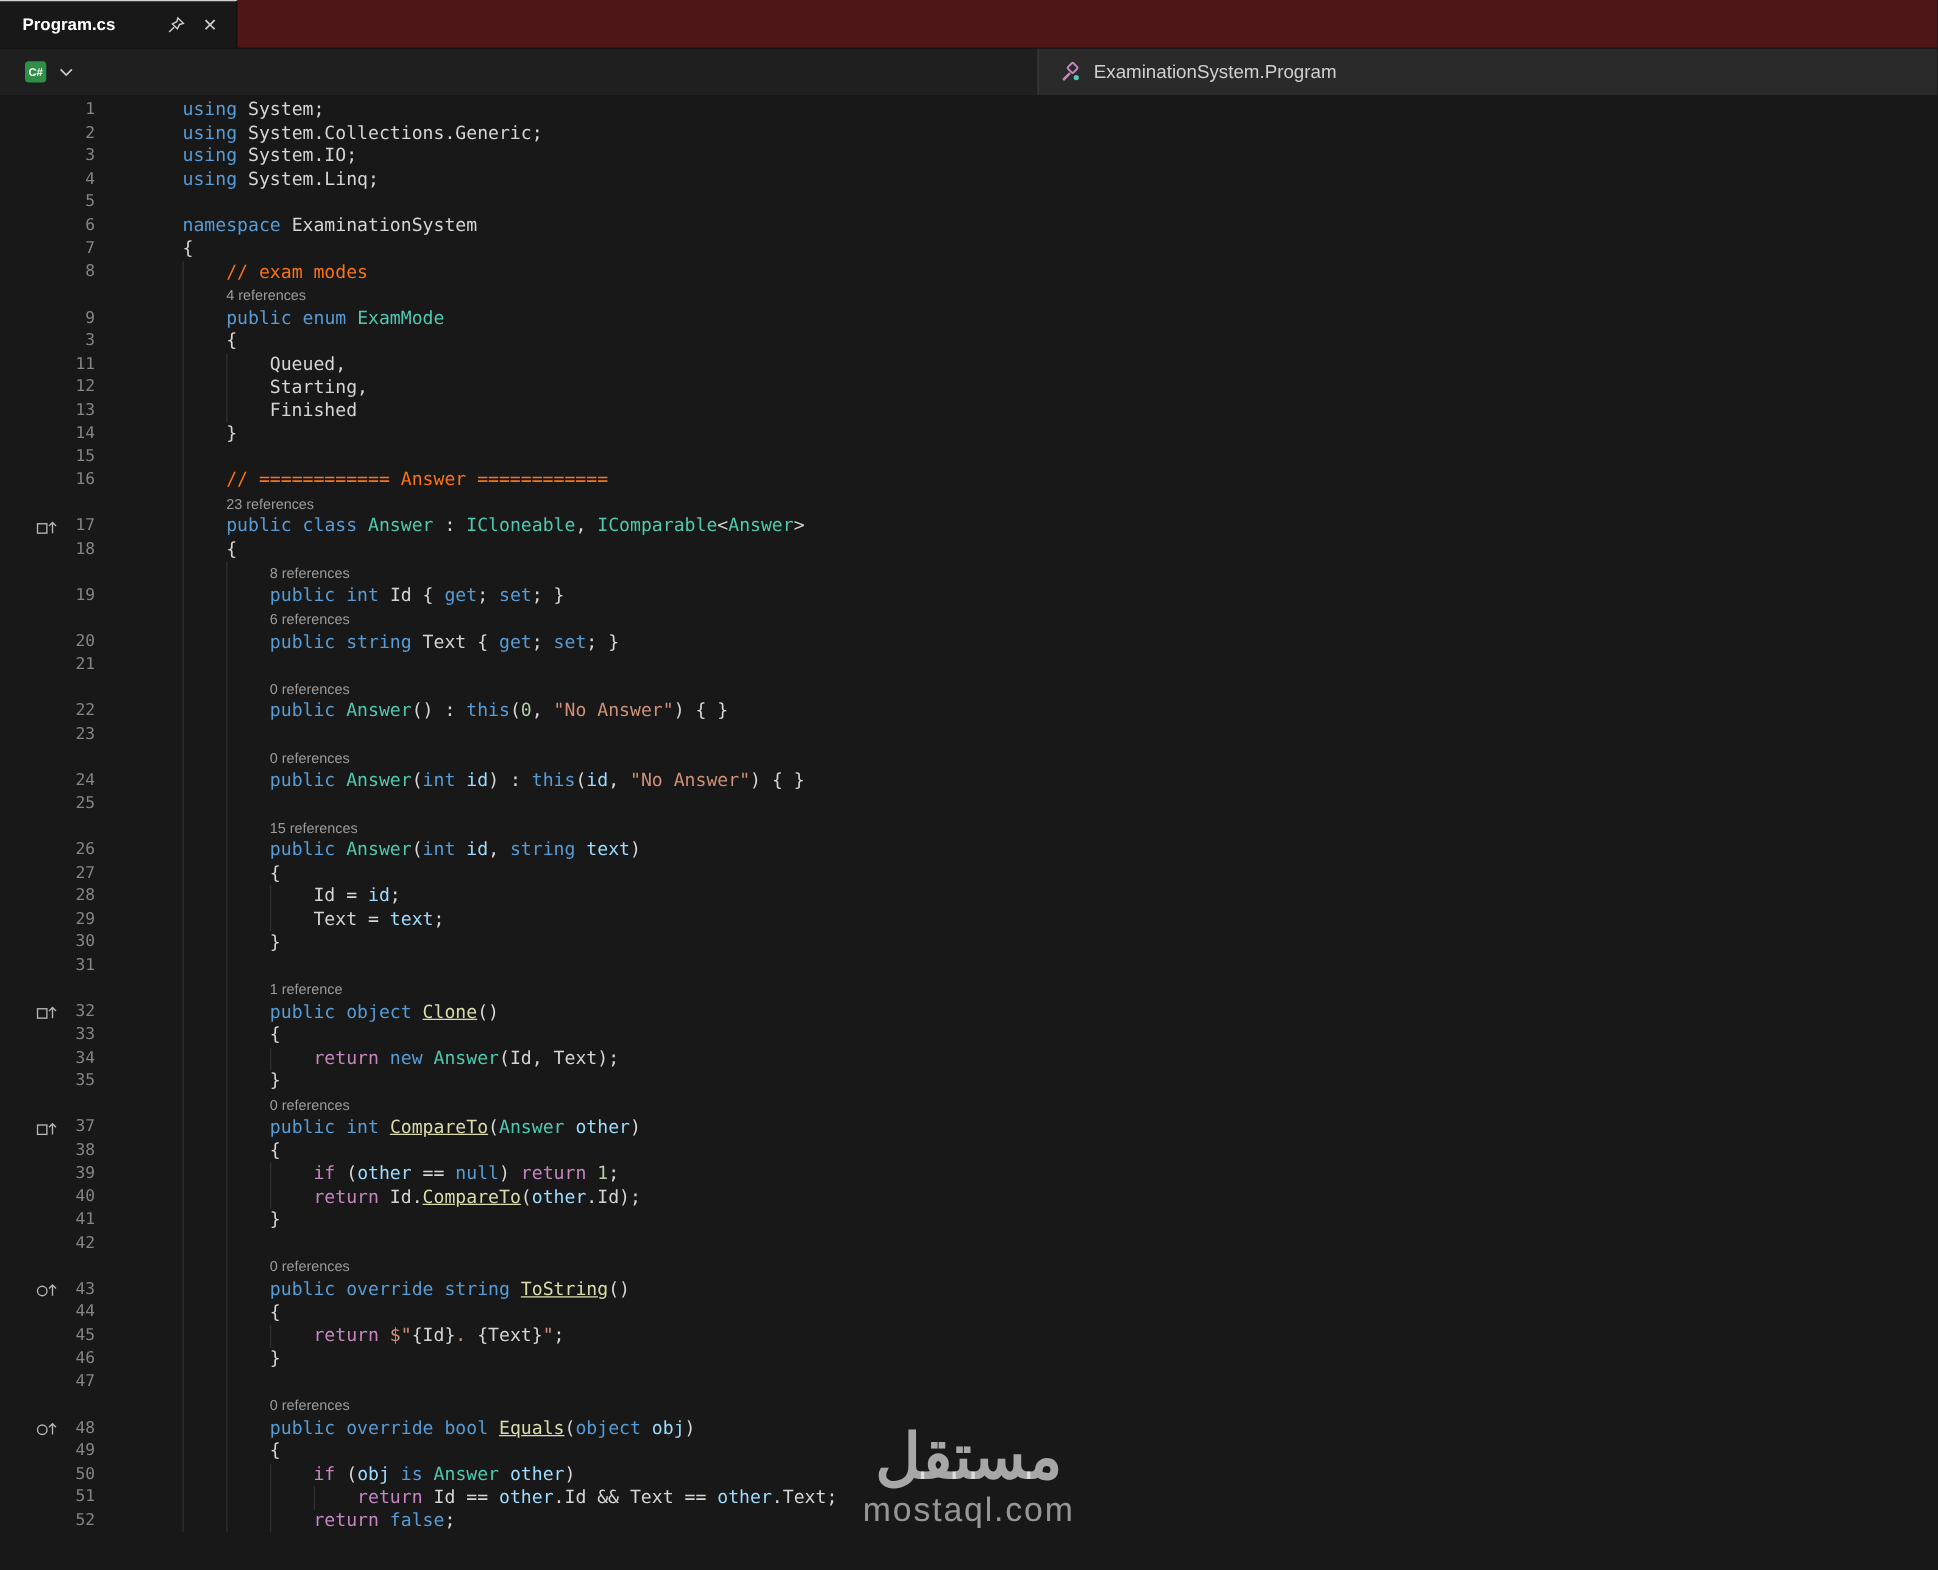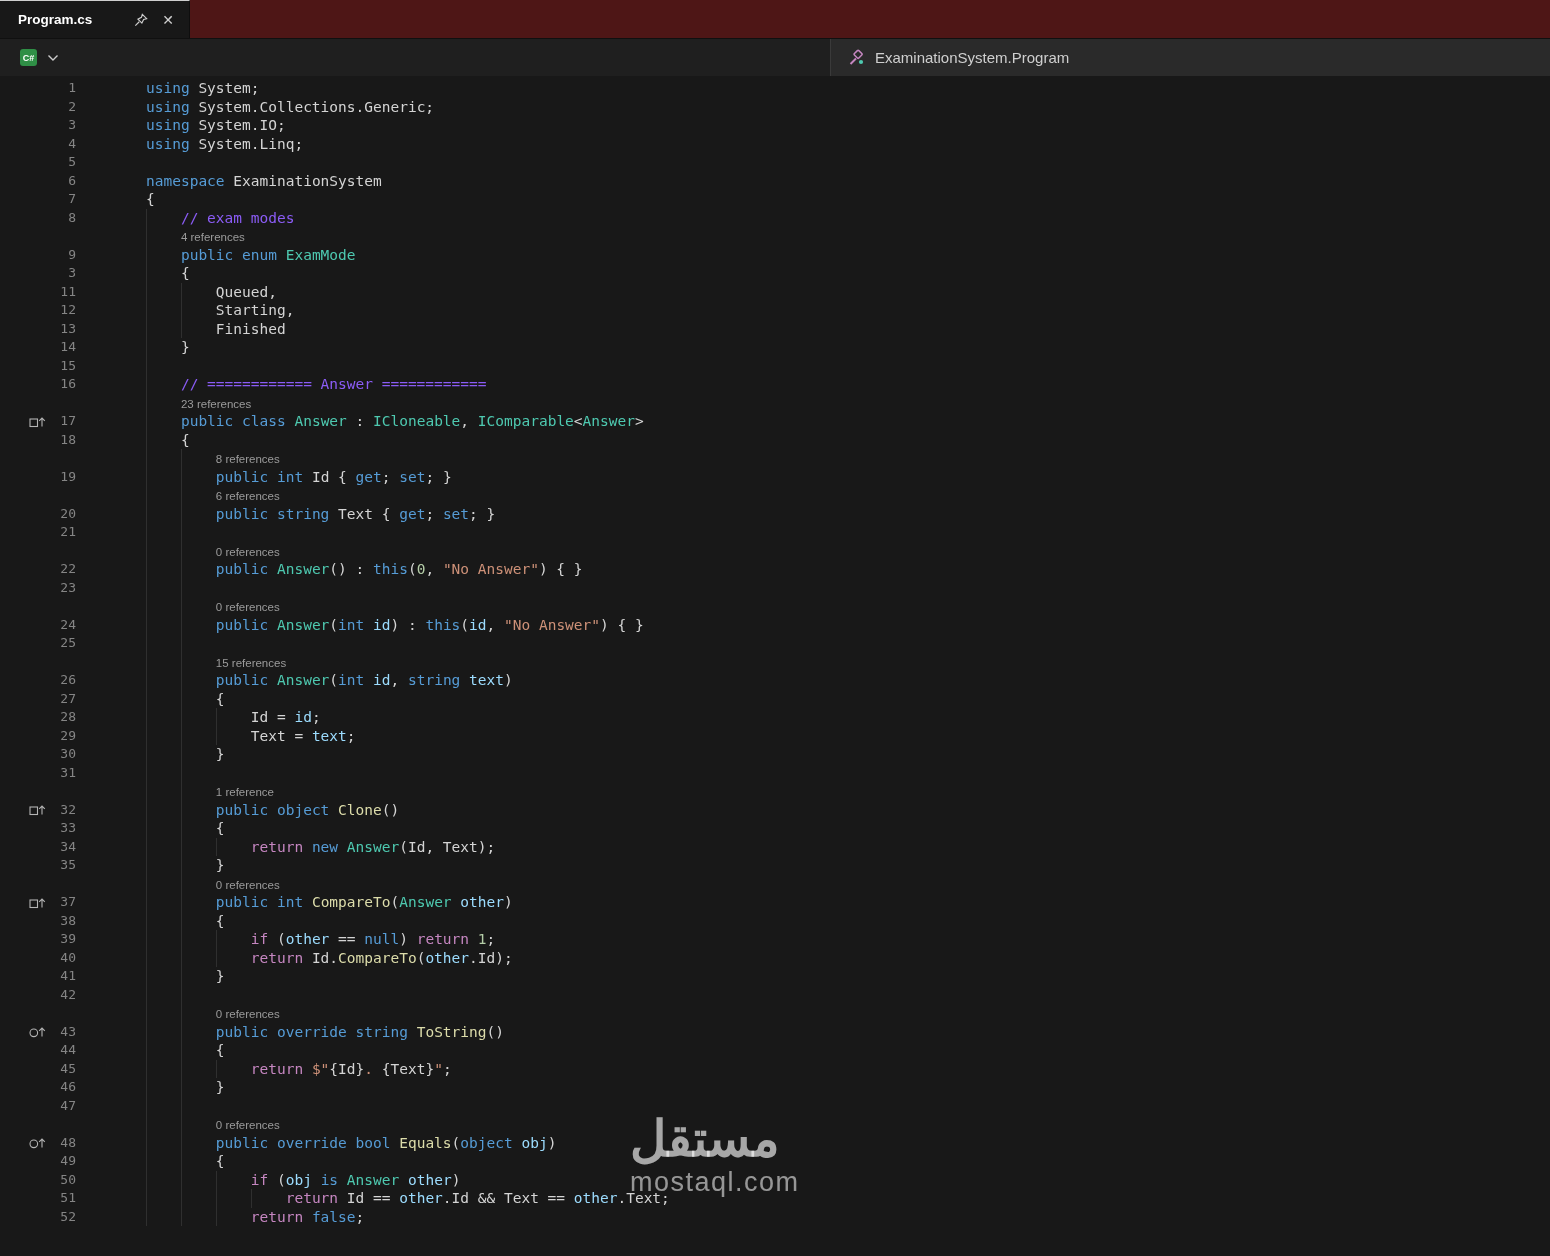--- a/index.html
+++ b/index.html
@@ -36,27 +36,27 @@
   .codecell { flex:1; padding-left:70px; min-width:0; }
   .codewrap { display:block; position:relative; height:100%; }
   .ig { position:absolute; top:0; bottom:0; width:0; border-left:1px solid rgba(255,255,255,0.10); }
   .lens { font-family:"Liberation Sans", sans-serif; font-size:11.5px; color:#9b9b9b; }
 
   .tk-k  { color:#569CD6; }
   .tk-c  { color:#C586C0; }
   .tk-t  { color:#4EC9B0; }
   .tk-s  { color:#CE9178; }
   .tk-n  { color:#B5CEA8; }
-  .tk-m  { color:#DCDCAA; }
+  .tk-m  { color:#DCDCAA;text-decoration:underline; }
   .tk-v  { color:#9CDCFE; }
   .tk-p  { color:#D4D4D4; }
-  .tk-cm { color:#8b5cf6; }
+  .tk-cm { color:#f97316; }
 
   
-  .watermark { position:absolute; left:630px; top:1112px; width:290px; pointer-events:none; }
+  .watermark { position:absolute; left:630px; top:1138px; width:290px; text-align:center; pointer-events:none; }
   .wm-ar { font-size:50px; font-weight:bold; color:rgba(255,255,255,0.62); line-height:1.1; }
   .wm-en { font-size:27px; color:rgba(255,255,255,0.55); letter-spacing:1.5px; margin-top:0px; }
 </style>
 </head>
 <body>
 
 <div class="tabbar">
   <div class="tab">
     <span class="tab-title">Program.cs</span>
     <span class="tab-icon">

